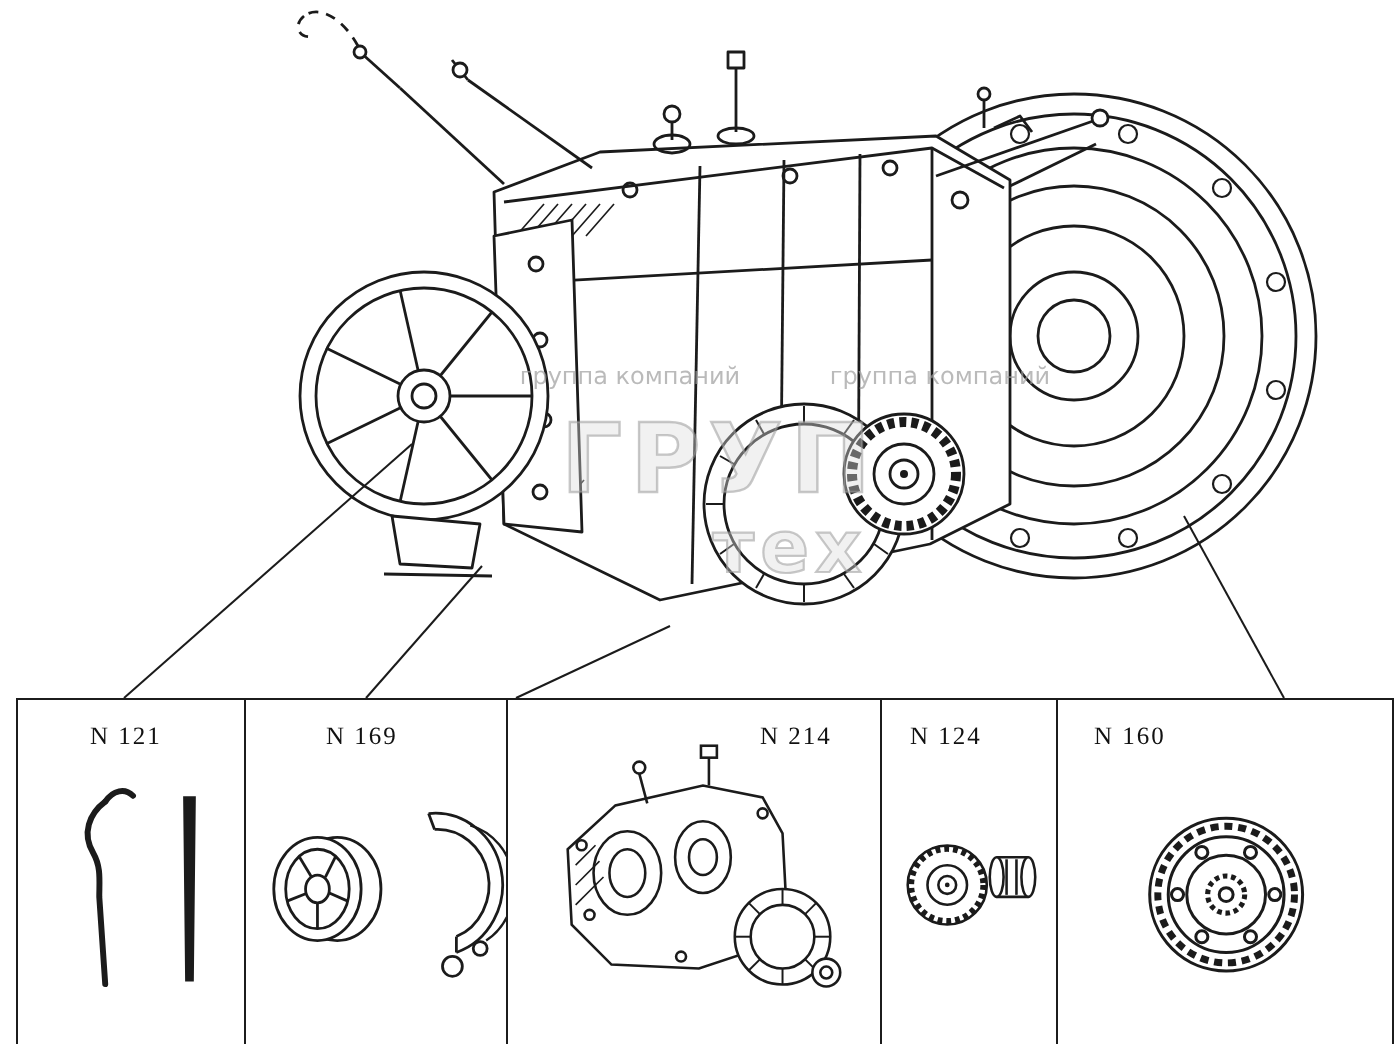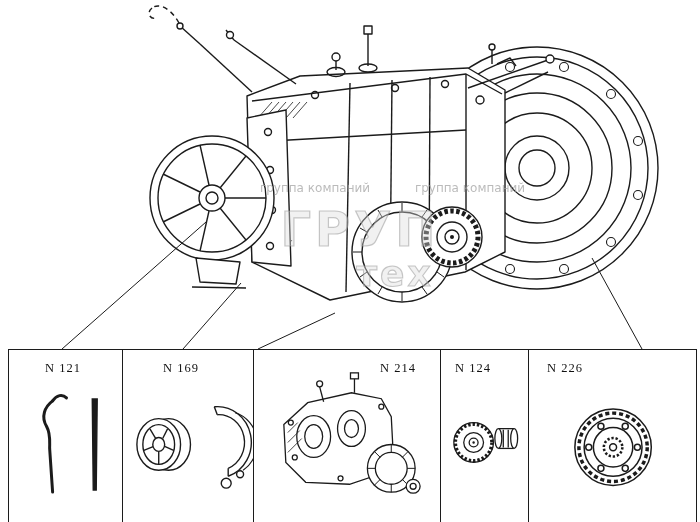--- a/index.html
+++ b/index.html
@@ -275,17 +275,17 @@
           <circle cx="65" cy="84" r="2.6"></circle>
             <circle cx="54.5" cy="102.2" r="2.6"></circle>
           <circle cx="33.5" cy="102.2" r="2.6"></circle>
             <circle cx="23" cy="84" r="2.6"></circle>
           <circle cx="33.5" cy="65.8" r="2.6"></circle>
             <circle cx="54.5" cy="65.8" r="2.6"></circle>
           <circle cx="44" cy="84" r="8" stroke-width="2.2" stroke-dasharray="2 1.6"></circle>
           <circle cx="44" cy="84" r="3"></circle>
         </g>
       </svg>
-      <div class="plabel" style="left:18px">N 226</div>
+      <div class="plabel" style="left:18px">N 160</div>
     </div>
 
   </div>
 </div>
 
 </body></html>

